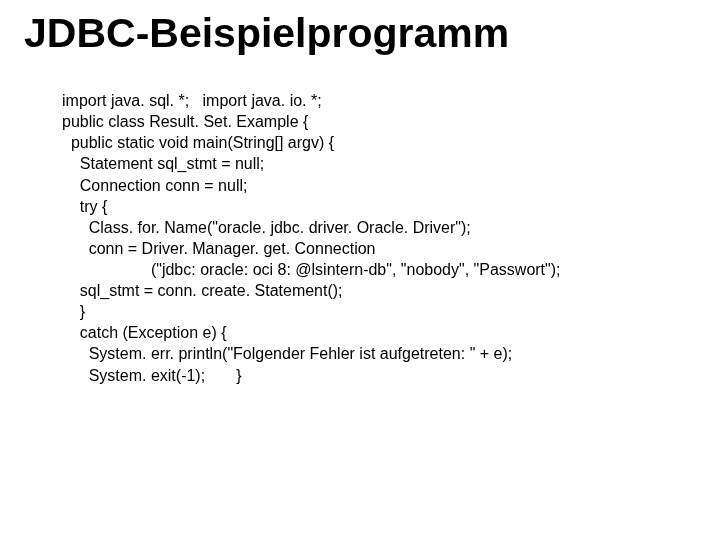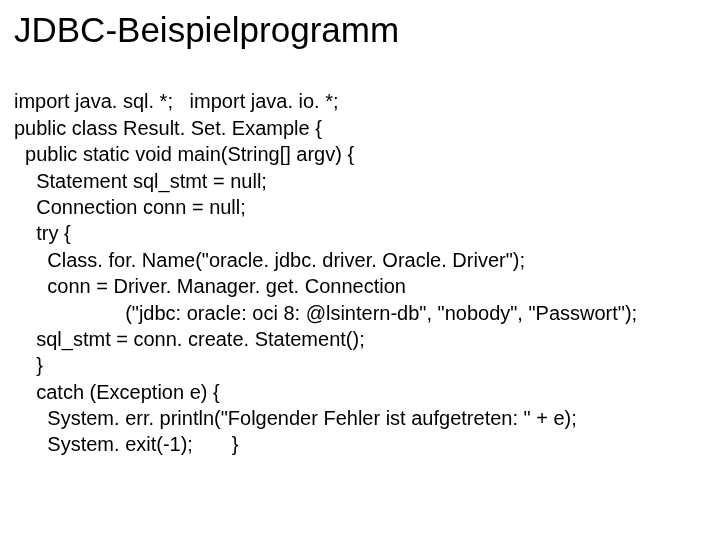--- a/index.html
+++ b/index.html
@@ -9,29 +9,30 @@
     height: 540px;
     background: #ffffff;
     font-family: Arial, Helvetica, sans-serif;
     color: #000000;
   }
   .slide {
     box-sizing: border-box;
     padding: 10px 14px 0 14px;
   }
   .title {
-    font-weight: normal;
-    font-size: 35px;
-    margin: 0 0 12px 0;
+    font-weight: bold;
+    font-size: 41px;
+    margin: 0 0 12px 10px;
     letter-spacing: 0px;
   }
   .code {
-    font-size: 20px;
+    font-size: 16px;
     line-height: 1.32;
     white-space: pre;
+    margin-left: 48px;
   }
 </style>
 </head>
 <body>
 
 <div class="slide">
   <h1 class="title">JDBC-Beispielprogramm</h1>
   <div class="code">
 <span>import java. sql. *;   import java. io. *;</span>
 <span>public class Result. Set. Example {</span>

